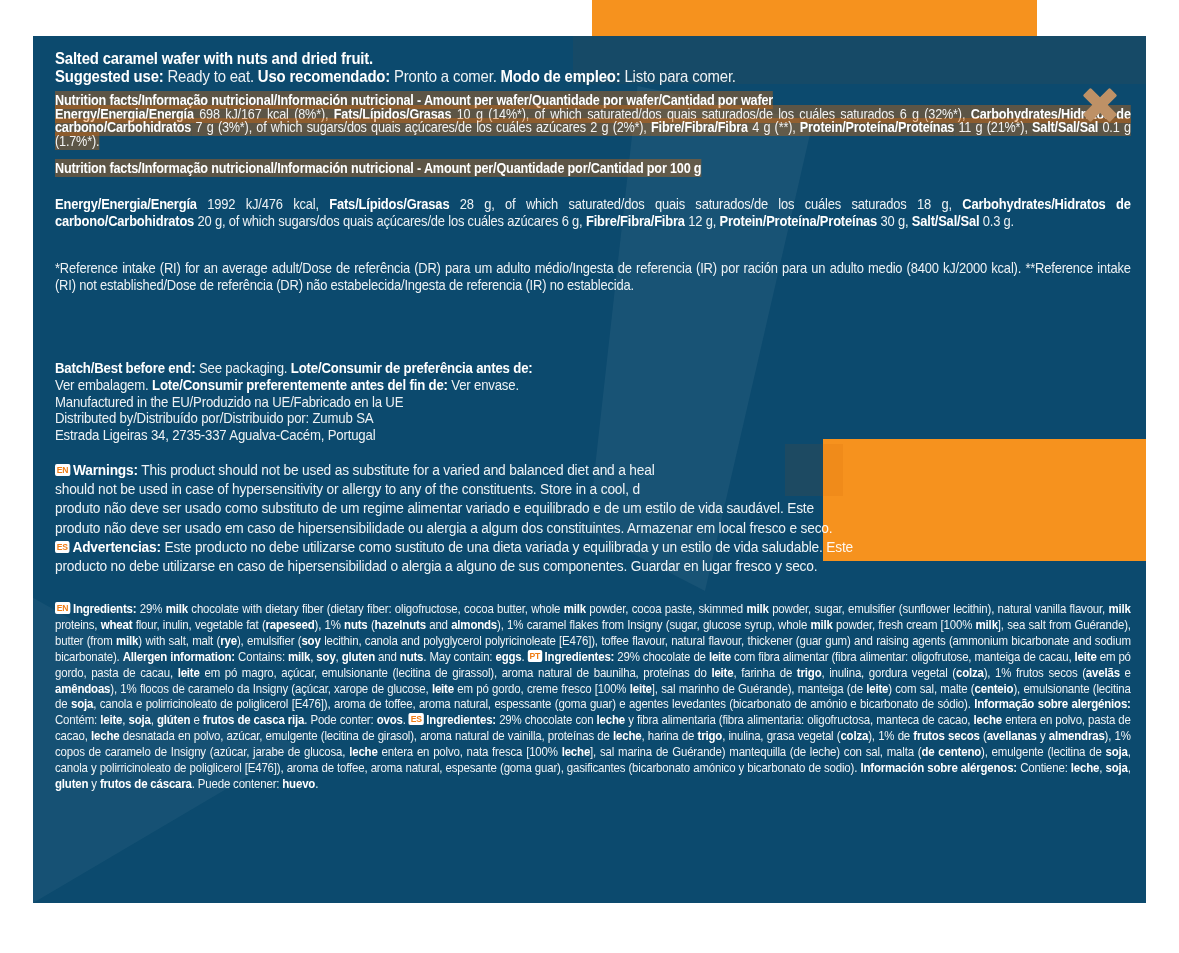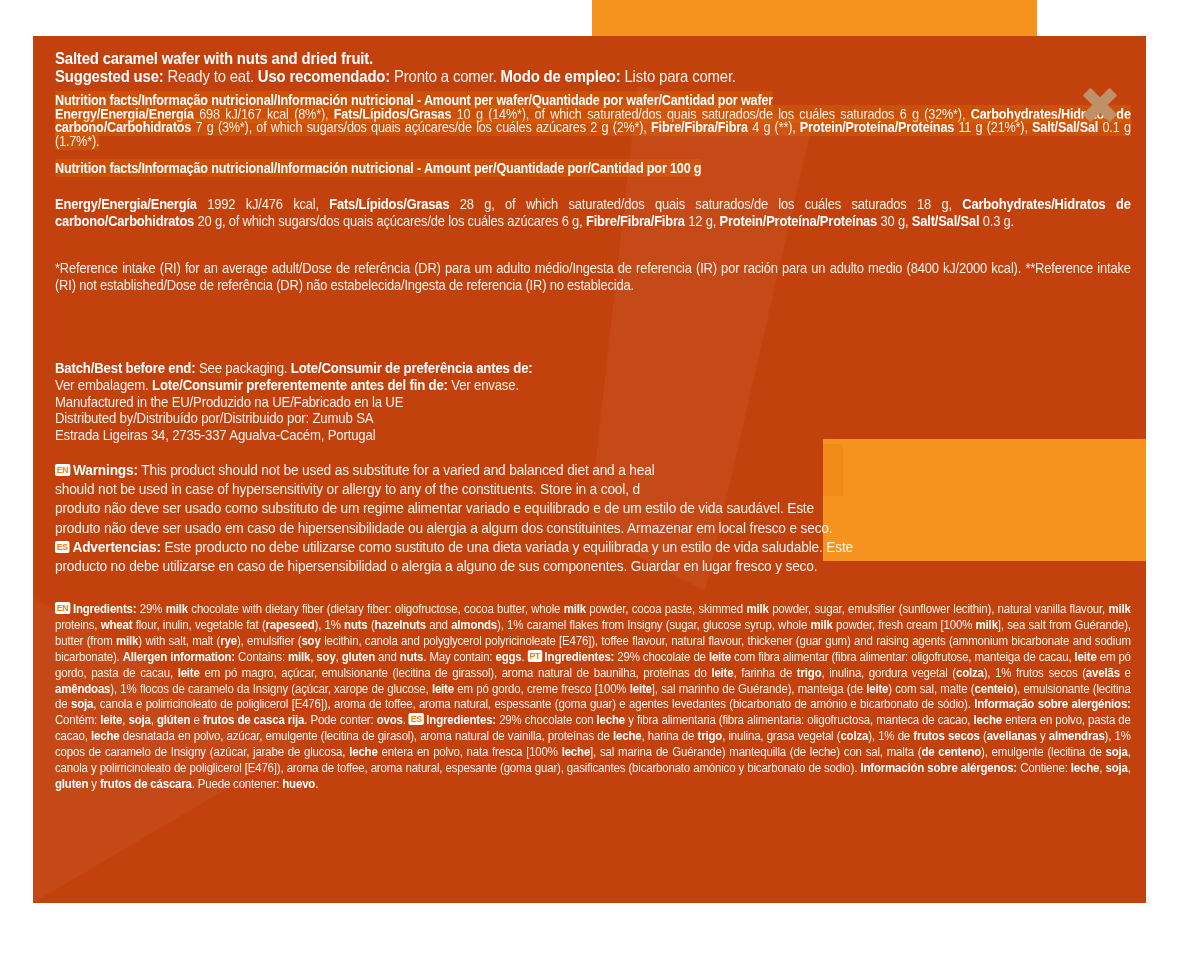--- a/index.html
+++ b/index.html
@@ -1,19 +1,19 @@
 <!DOCTYPE html>
 <html><head>
 <meta charset="utf-8">
 <style>
   html,body{margin:0;padding:0;background:#ffffff;}
   body{width:1179px;height:953px;position:relative;overflow:hidden;
        font-family:"Liberation Sans","DejaVu Sans",sans-serif;}
   .label{position:absolute;left:33px;top:36px;width:1113px;height:867px;
-         background:#c2410c;overflow:hidden;}
+         background:#0c4a6e;overflow:hidden;}
   .top-tab{position:absolute;left:592px;top:0;width:445px;height:40px;background:#F6921E;}
   
   .shape{position:absolute;pointer-events:none;}
   .shape-top-band{left:540px;top:0;width:573px;height:48px;background:rgba(190,80,0,0.06);}
   .shape-chevron{left:555px;top:50px;width:225px;height:505px;background:rgba(255,255,255,0.05);
                  clip-path:polygon(22% 0,100% 7%,52% 100%,0 88%);}
   .shape-panel{left:790px;top:403px;width:323px;height:122px;background:#F6921E;}
   .shape-panel-sq{left:752px;top:408px;width:58px;height:52px;background:rgba(190,80,0,0.10);}
   .shape-bottom{left:0;top:520px;width:265px;height:347px;background:rgba(255,255,255,0.045);
                 clip-path:polygon(0 12%,100% 55%,0 100%);}

